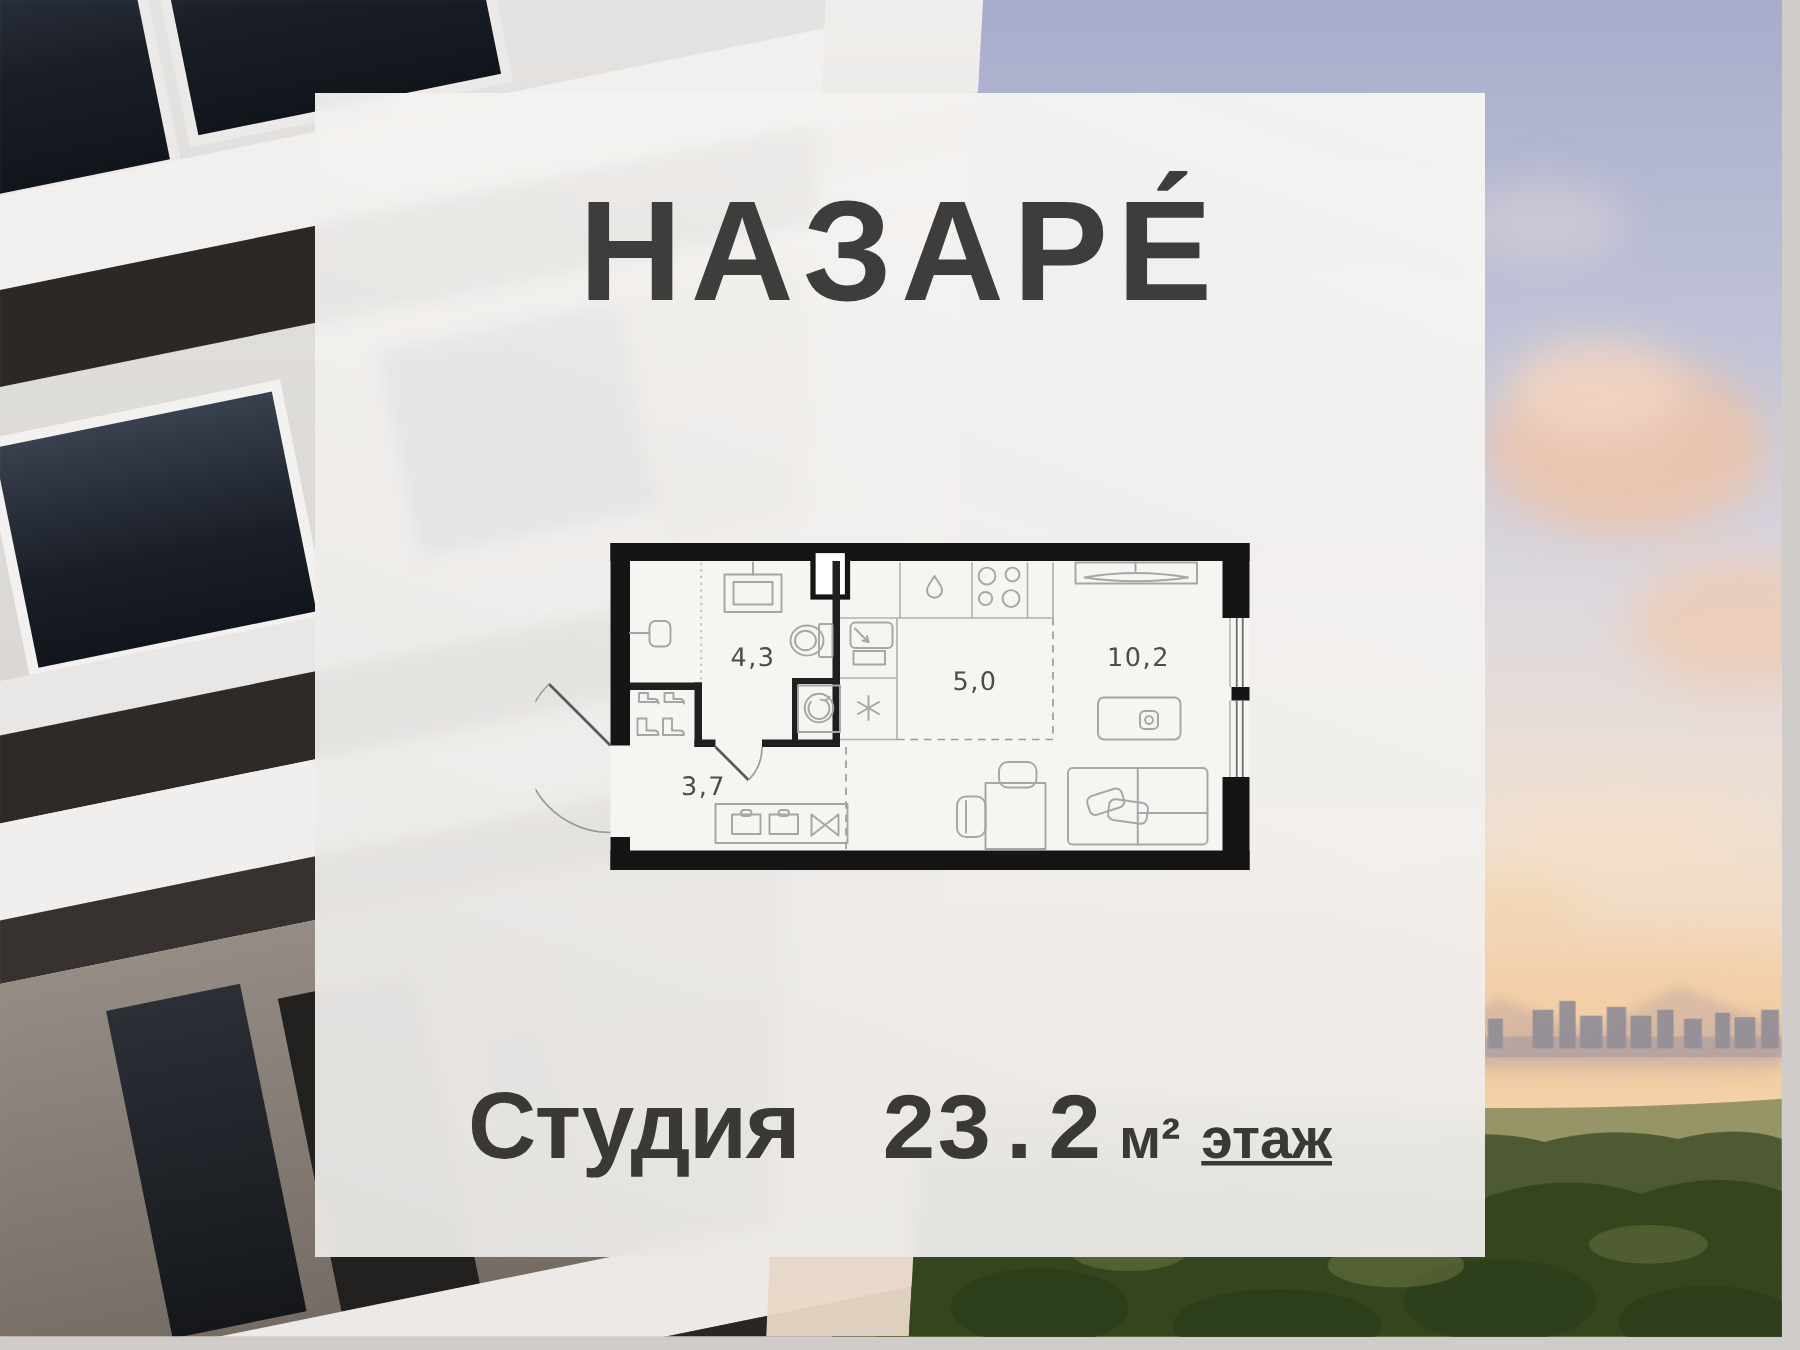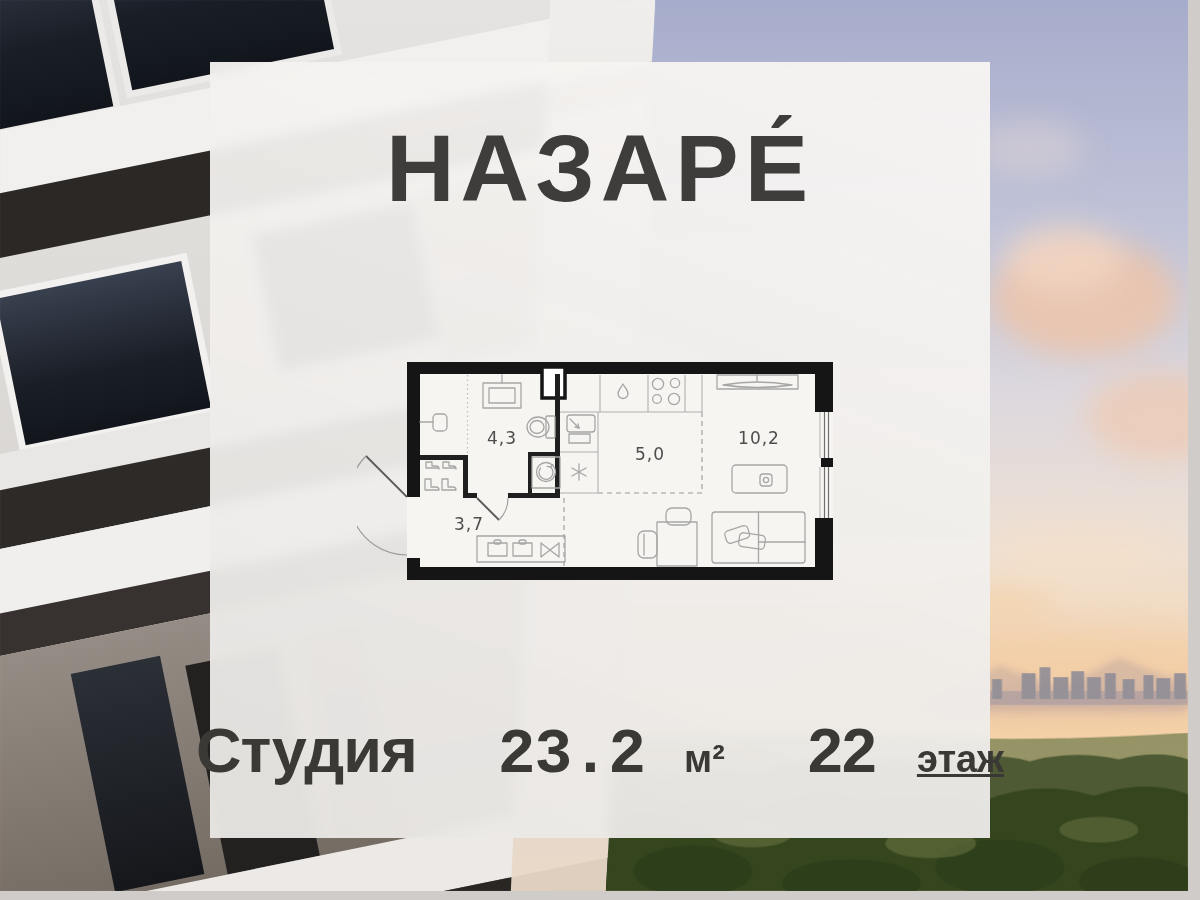--- a/index.html
+++ b/index.html
@@ -12,21 +12,21 @@
     backdrop-filter:blur(6px);
   }
   .title{
     margin:59px 0 0;text-align:center;line-height:1;
     font-size:95px;font-weight:bold;letter-spacing:6px;color:#3e3d3b;
   }
   .plan{position:absolute;left:147px;top:292px;width:484px;height:234px;}
   .stats{
     position:absolute;left:0;width:100%;bottom:47px;
     display:flex;justify-content:center;align-items:baseline;
-    color:#3b3936;font-weight:bold;white-space:nowrap;gap:27px;
+    color:#3b3936;font-weight:bold;white-space:nowrap;
   }
   .stat-v{font-size:63px;letter-spacing:-1px;}
   .stat-u{font-size:38px;letter-spacing:0;text-align:right;}
   .ml-lg{margin-left:54px;font-family:Liberation Mono, monospace;}
   .ml-lg2{margin-left:56px;}
   .ml-sm{margin-left:12px;}
   .ml-sm2{margin-left:14px;text-decoration:underline;}
   
   .wall{fill:#151515;}
   .mwall{fill:#1f1f1f;}
@@ -320,17 +320,16 @@
       <text class="roomlbl" x="95" y="82" text-anchor="middle">4,3</text>
       <text class="roomlbl" x="243" y="98" text-anchor="middle">5,0</text>
       <text class="roomlbl" x="352" y="82" text-anchor="middle">10,2</text>
       <text class="roomlbl" x="62" y="168" text-anchor="middle">3,7</text>
     </svg>
 
     <div class="stats">
       <span class="stat-v">Студия</span>
       <span class="stat-v ml-lg">23.2</span>
       <span class="stat-u ml-sm">м²</span>
-      <span class="stat-v ml-lg2">22</span>
       <span class="stat-u ml-sm2">этаж</span>
     </div>
   </div>
 </div>
 
 </body></html>

